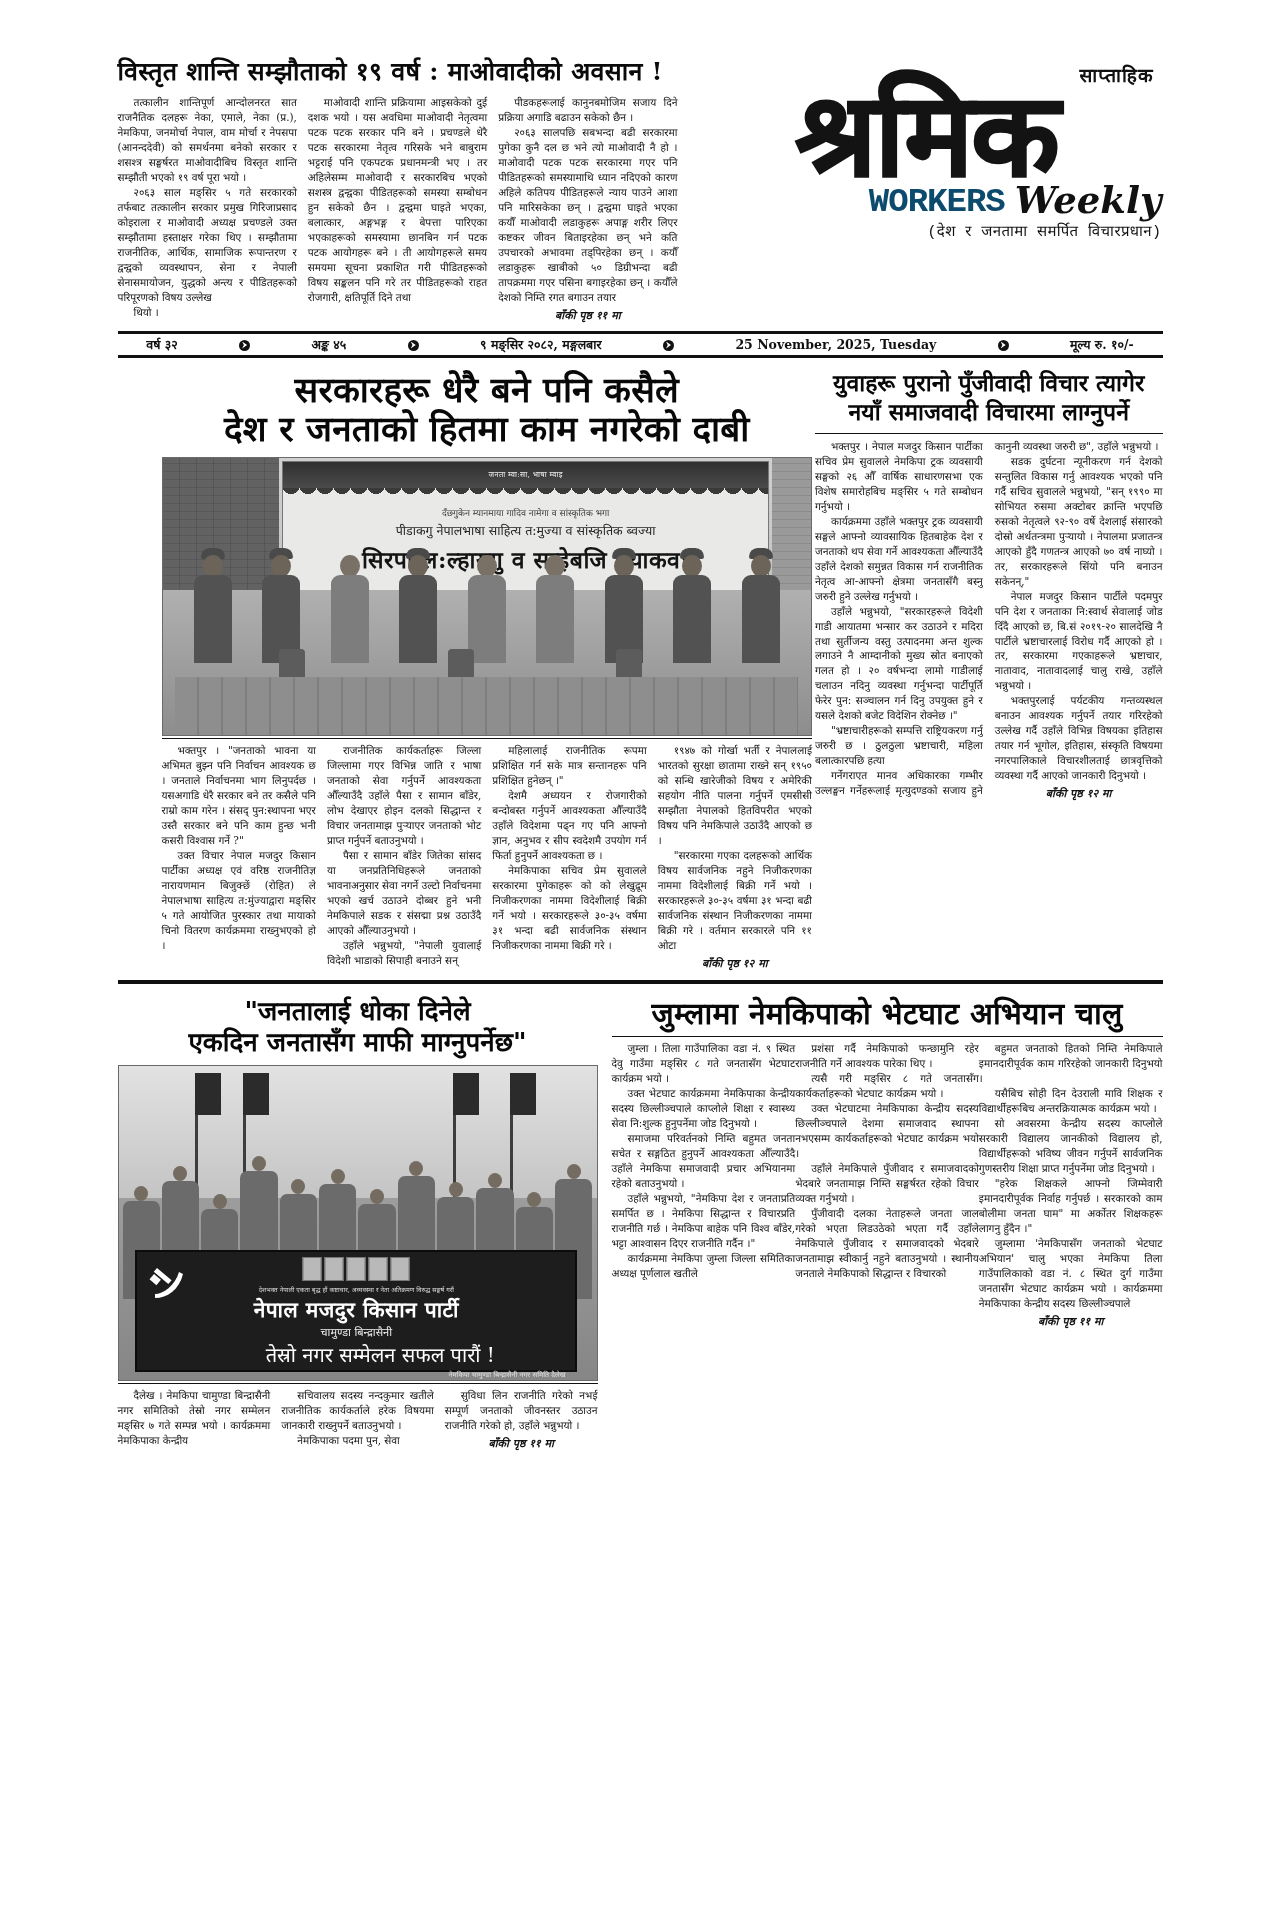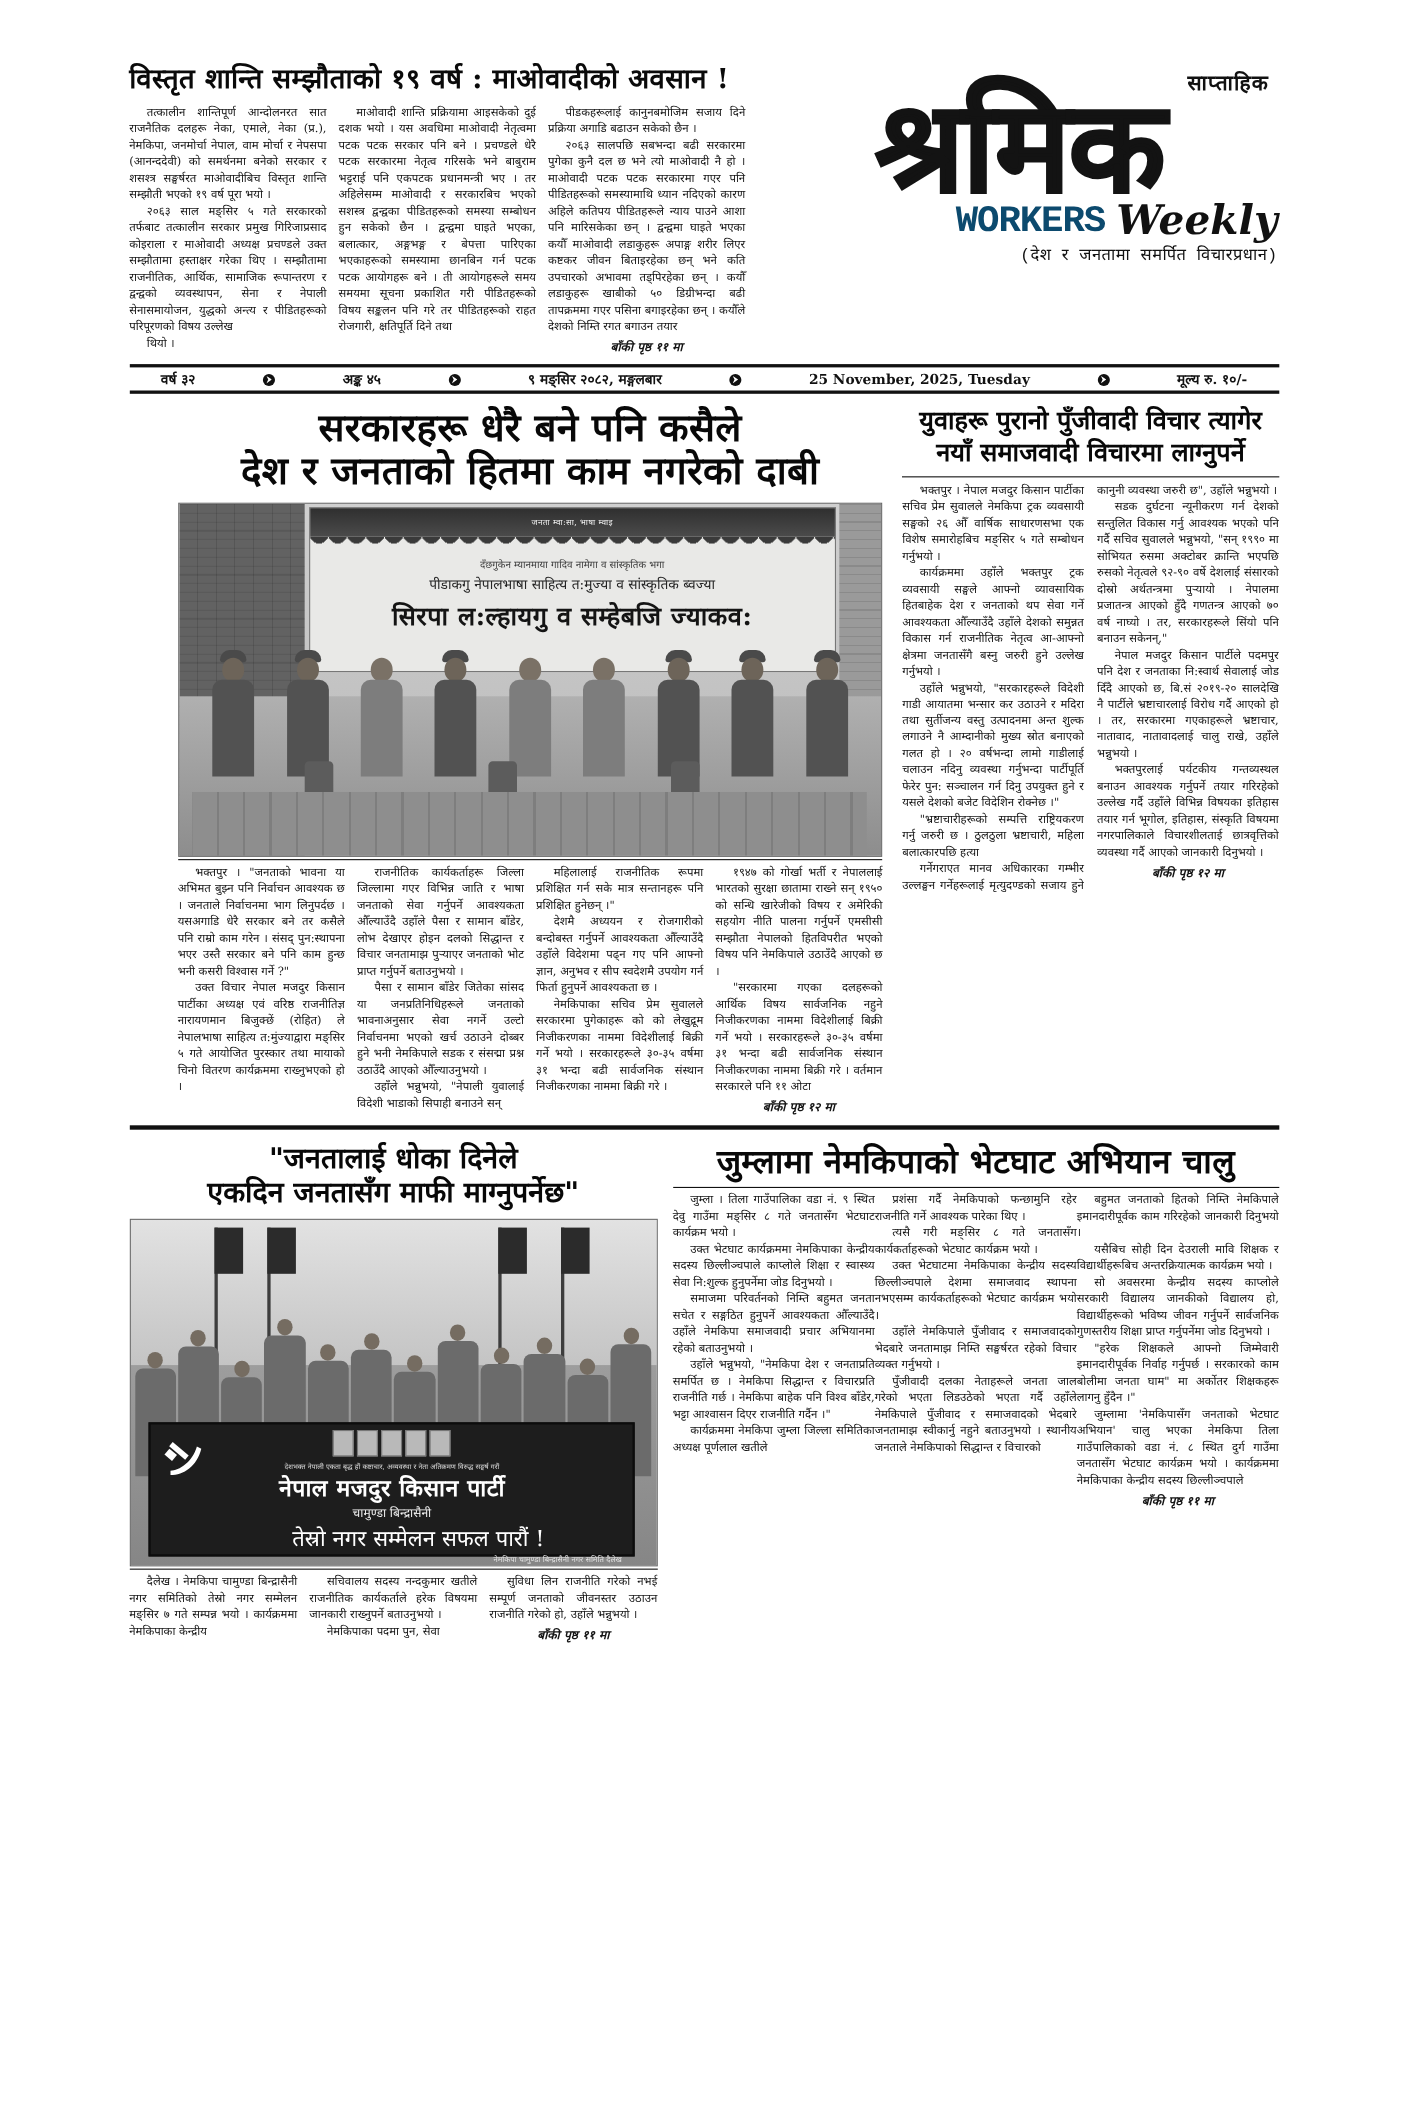--- a/index.html
+++ b/index.html
@@ -124,21 +124,21 @@
   .txt p { margin:0 0 0 0; text-indent:16px; }
   .txt p.first { text-indent:16px; }
   .cont {
     font-family:"DejaVu Serif", serif;
     font-style:italic; font-weight:bold;
     font-size:11px; text-align:center;
     margin-top:3px;
   }
 
   
-  .mid { display:flex; gap:18px; margin-top:9px;padding-left:44px; }
+  .mid { display:flex; gap:3px; margin-top:9px;padding-left:44px; }
   .mid-left { width:672px; }
   .mid-right { width:359px; }
 
   .h1big {
     font-family:"DejaVu Serif", serif;
     font-weight:bold;
     font-size:35px;
     line-height:1.18;
     text-align:center;
     margin:2px 0 8px 0;
@@ -152,21 +152,21 @@
     line-height:1.22;
     text-align:center;
     margin:2px 0 7px 0;
     color:#080808;
   }
 
   
   .photo { position:relative; overflow:hidden; border:1px solid #6a6a6a; }
 
   
-  .ph1 { height:322px; background:linear-gradient(#cfcfcf,#b8b8b8); }
+  .ph1 { height:279px; background:linear-gradient(#cfcfcf,#b8b8b8); }
   .ph1 .wallL{position:absolute;left:0;top:0;width:18%;height:100%;
     background:repeating-linear-gradient(0deg,#9a9a9a 0 7px,#8a8a8a 7px 8px),
                repeating-linear-gradient(90deg,#a3a3a3 0 16px,#8f8f8f 16px 17px);
     background-blend-mode:multiply;}
   .ph1 .wallR{position:absolute;right:0;top:0;width:6%;height:100%;
     background:repeating-linear-gradient(0deg,#9a9a9a 0 7px,#8a8a8a 7px 8px);}
   .ph1 .banner{position:absolute;left:18.5%;right:6.5%;top:3px;height:150px;
     background:#e9e9e7;border:1px solid #777;}
   .ph1 .banner .topstrip{height:26px;background:linear-gradient(#2f2f2f,#4b4b4b);}
   .ph1 .banner .scallop{height:11px;background:

